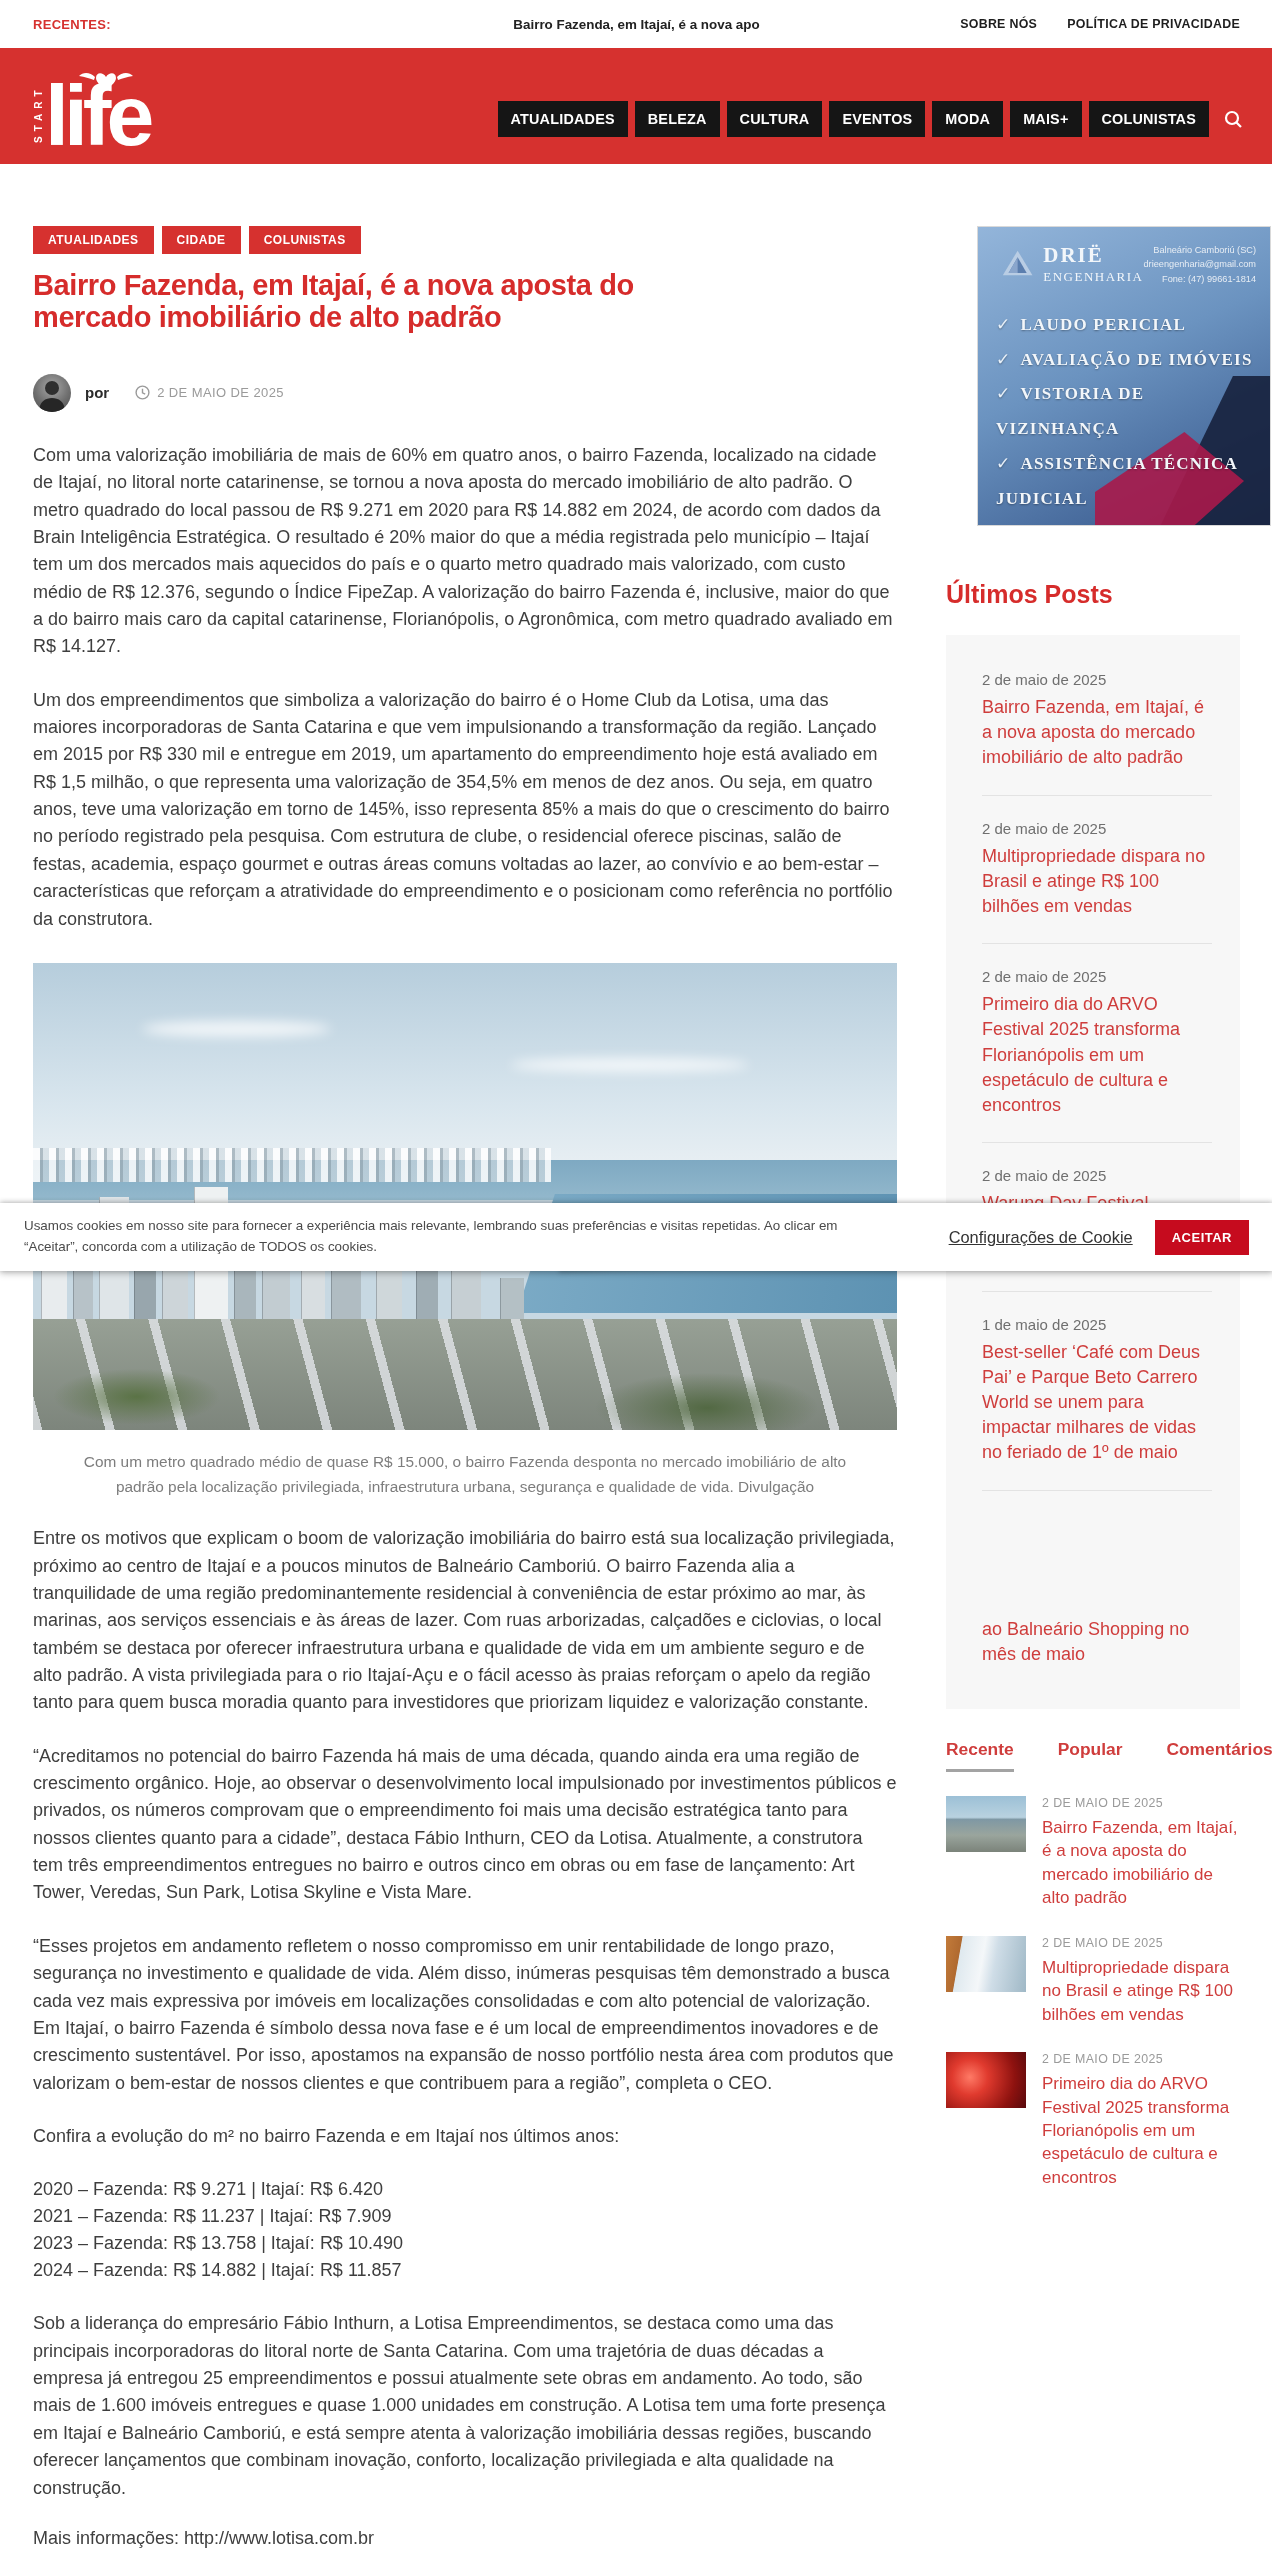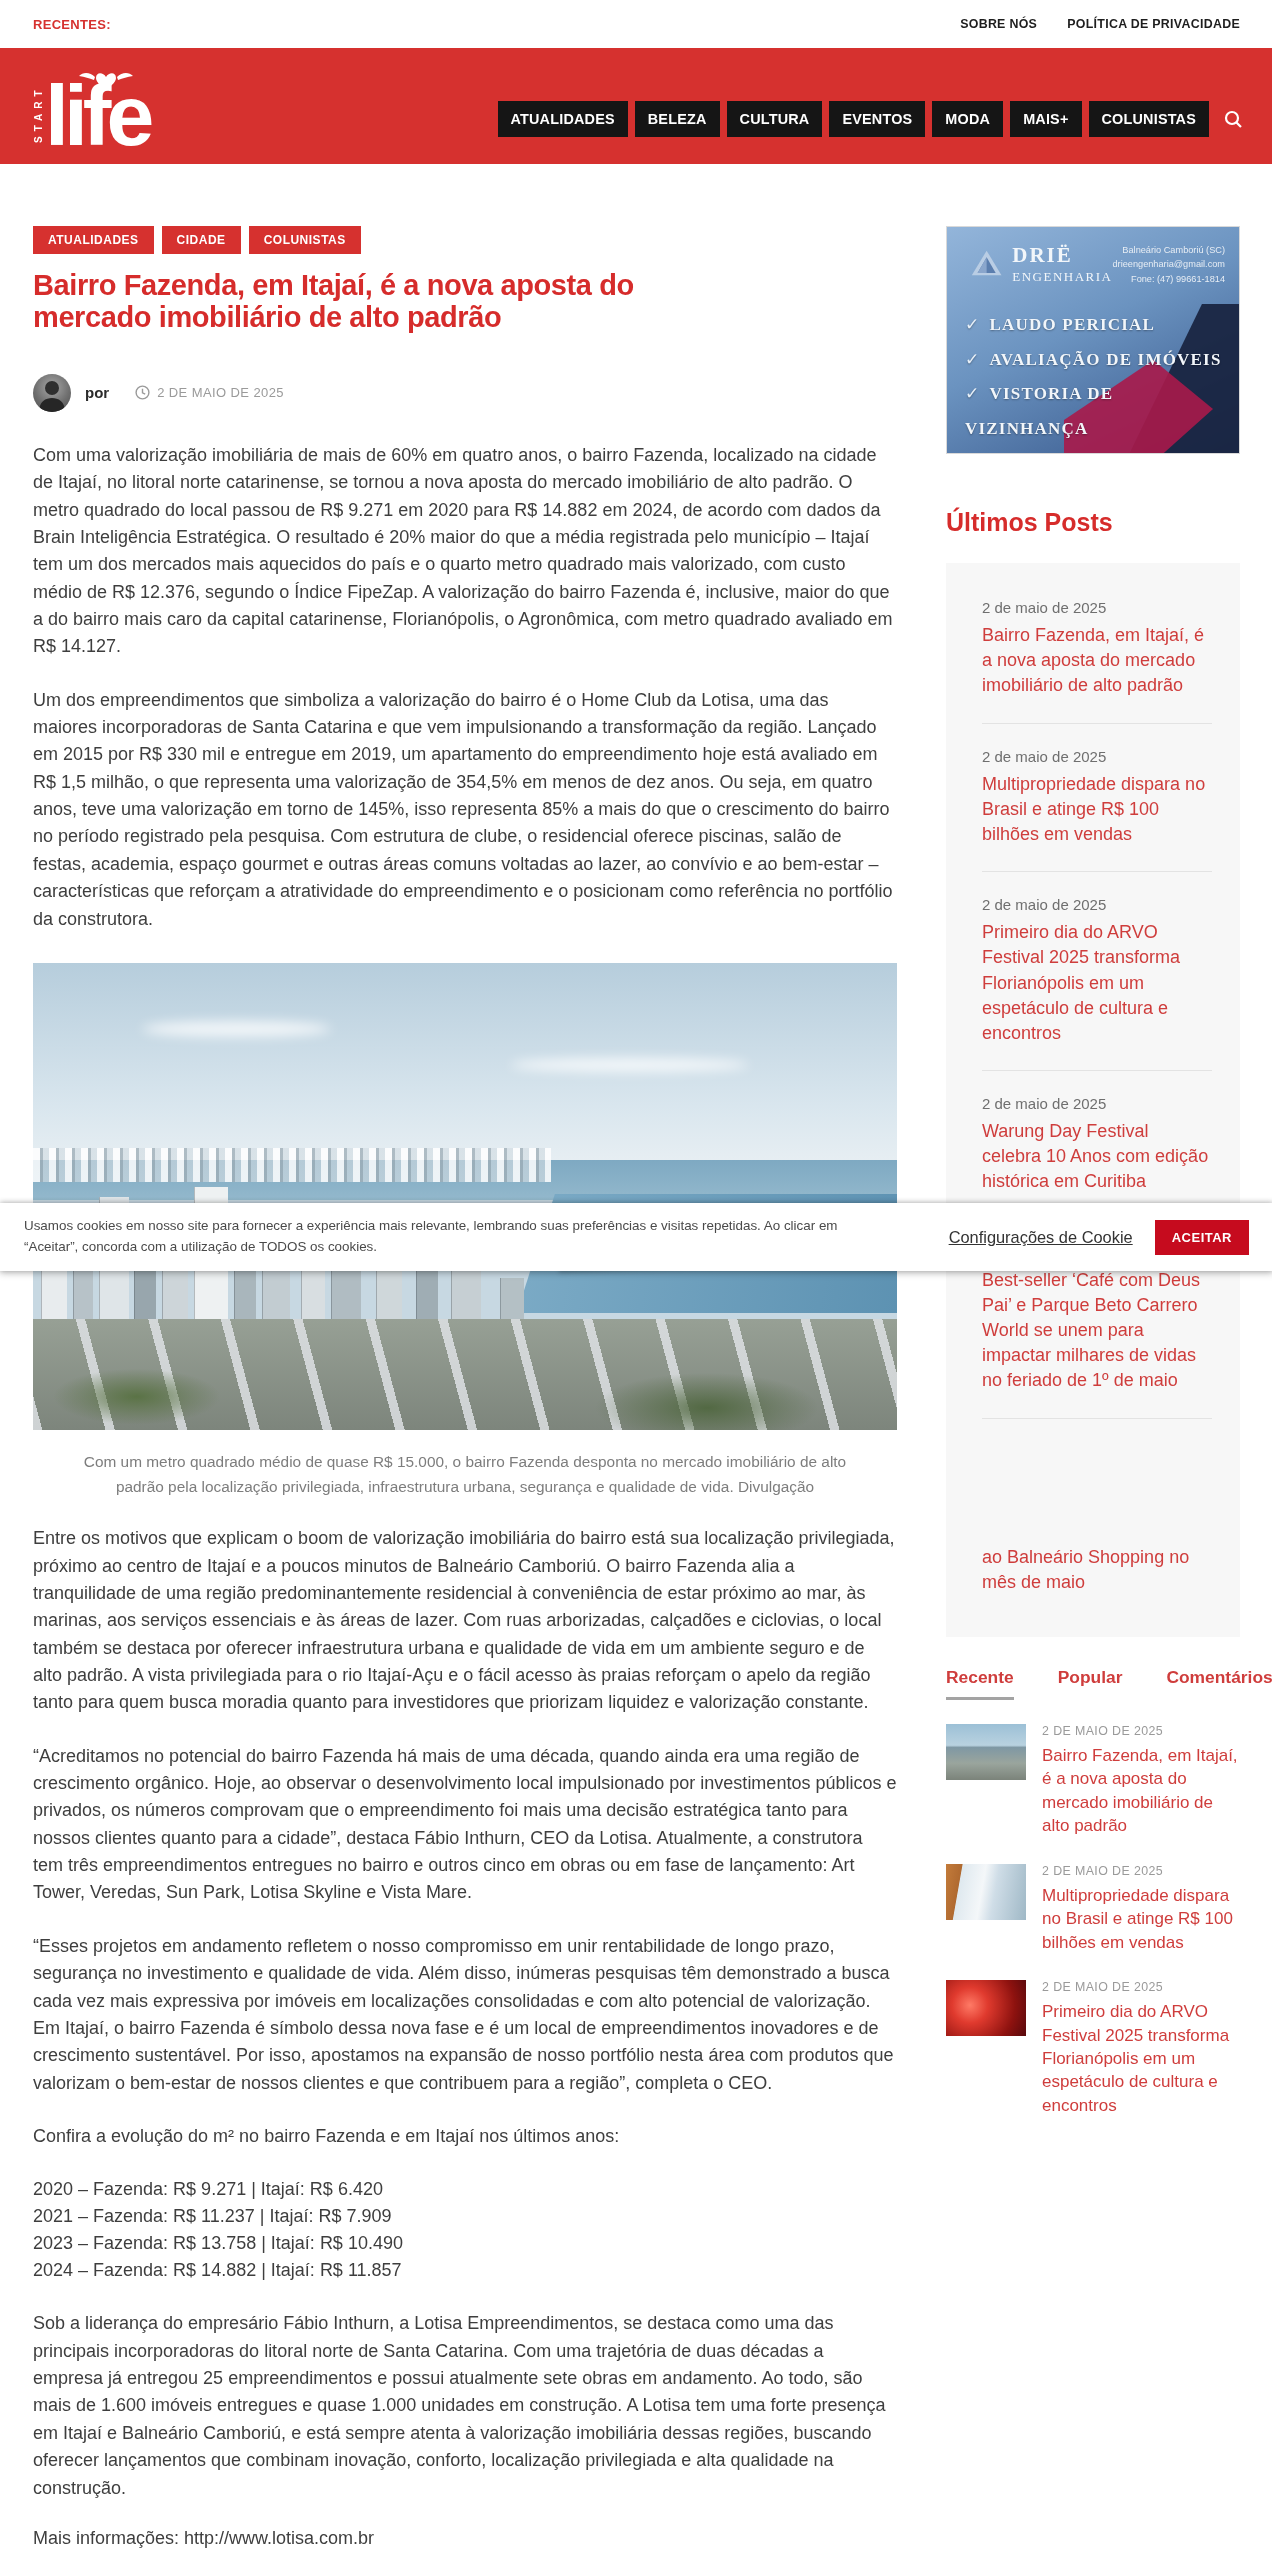--- a/index.html
+++ b/index.html
@@ -77,22 +77,22 @@
       repeating-linear-gradient(75deg, rgba(226,229,233,.8) 0 9px, rgba(0,0,0,0) 9px 70px),
       linear-gradient(#97a095,#7d857c); }
 
   figcaption { margin-top:20px; padding:0 40px; text-align:center; font-size:15.4px; line-height:1.6; color:#7d7d7d; }
 
   .price-list { margin-top:26px; font-size:18px; line-height:1.5; color:#3e3e3e; }
   .about { margin-top:26px; font-size:18px; line-height:1.52; color:#3e3e3e; }
   .more-info { margin-top:26px; font-size:18px; color:#3e3e3e; }
 
   
-  .ad { position:relative; width:294px; height:228px; overflow:hidden; cursor:pointer;
-    background:linear-gradient(155deg,#93b5da 0%,#6b93c0 45%,#476a9c 80%,#35507e 100%); border:1px solid #d9d9d9; }
+  .ad { position:relative; width:294px; height:300px; overflow:hidden; cursor:pointer;
+    background:linear-gradient(155deg,#93b5da 0%,#6b93c0 45%,#476a9c 80%,#35507e 100%); border:1px solid #d9d9d9;margin-left:31px; }
   .ad::before { content:""; position:absolute; right:-30px; bottom:-20px; width:149px; height:169px; background:#18233f; clip-path:polygon(55% 0,100% 0,100% 100%,0 100%); opacity:.92; }
   .ad::after { content:""; position:absolute; right:26px; bottom:-16px; width:149px; height:109px; background:#a91a4a; clip-path:polygon(0 55%,60% 0,100% 45%,55% 100%,0 100%); opacity:.9; }
   .ad-inner { position:relative; z-index:2; padding:16px 14px 0 18px; }
   .ad-toprow { display:flex; align-items:flex-start; }
   .ad-logo-tri { margin:4px 10px 0 6px; }
   .ad-brand { color:#f2f6fa; }
   .ad-brand .b1 { font-family:"Liberation Serif", serif; font-size:21px; font-weight:bold; letter-spacing:2px; }
   .ad-brand .b2 { font-family:"Liberation Serif", serif; font-size:13px; letter-spacing:1.5px; margin-top:1px; }
   .ad-contact { margin-left:auto; text-align:right; color:#e7edf4; font-size:9.2px; line-height:1.55; }
   .ad-services { margin-top:22px; list-style:none; }
@@ -127,20 +127,21 @@
     box-shadow:0 -1px 5px rgba(0,0,0,.18), 0 2px 7px rgba(0,0,0,.28); display:flex; align-items:center; padding:0 24px; }
   .cb-text { width:855px; font-size:13.4px; line-height:1.55; color:#4a4a4a; }
   .cb-settings { margin-left:auto; font-size:16.4px; color:#333; text-decoration:underline; white-space:nowrap; cursor:pointer; }
   .cb-accept { margin-left:22px; background:#c60b1e; color:#fff; border:none; font-family:"Liberation Sans", sans-serif; font-weight:bold; font-size:13px; letter-spacing:0.5px; padding:10px 17px; cursor:pointer; }
 </style>
 </head>
 <body>
 
 <div class="topbar">
   <span class="recentes">RECENTES:</span>
+  <span class="ticker">Bairro Fazenda, em Itajaí, é a nova apo</span>
   <div class="toplinks">
     <span>SOBRE NÓS</span>
     <span>POLÍTICA DE PRIVACIDADE</span>
   </div>
 </div>
 
 <div class="header">
   <div class="logo">
     <span class="logo-vert">START</span>
     <span class="logo-word">

